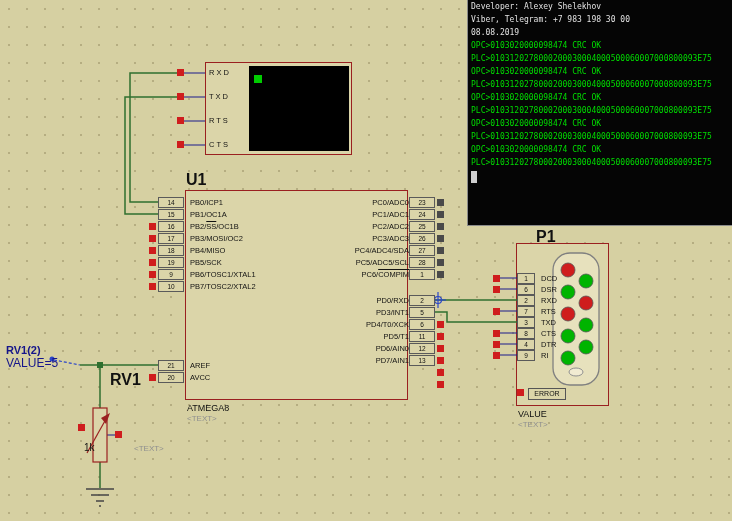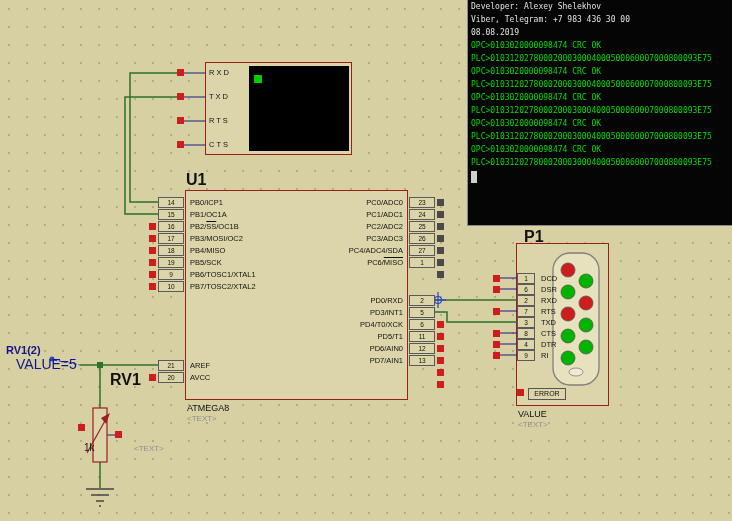--- a/index.html
+++ b/index.html
@@ -14,21 +14,21 @@
   #p1-body{left:516px;top:243px;width:93px;height:163px}
   #term-screen{position:absolute;left:43px;top:3px;width:100px;height:85px;background:#000}
   #term-cursor{position:absolute;left:5px;top:9px;width:8px;height:8px;background:#00cc00}
   .pincol{position:absolute;z-index:4}
   .pinrow{display:flex;align-items:center;height:12px}
   .numbox{flex:0 0 auto;width:24px;height:9px;border:1px solid #5a5a5a;background:#dbd5a9;
     font-size:6.5px;line-height:9px;text-align:center;color:#111}
   .pname{font-size:7.5px;color:#111;white-space:nowrap}
   .left .pname{margin-left:6px}
   .right .pinrow{justify-content:flex-end}
-  .right .pname{margin-right:6px}
+  .right .pname{}
   .bar{text-decoration:overline}
   #u1-left{left:158px;top:196px}
   #u1-power{left:158px;top:359px}
   #u1-right-top{left:250px;top:196px;width:185px}
   #u1-right-bottom{left:250px;top:294px;width:185px}
   #p1-pins{left:517px;top:273px}
   #p1-pins .pinrow{height:11px}
   #p1-pins .numbox{width:16px}
   #p1-pins .pname{margin-left:6px}
   #term-pins{left:209px;top:67px}
@@ -43,32 +43,32 @@
   .hline{height:13px;font-size:8px;color:#e2e2e2;white-space:pre}
   .cline{height:13px;font-size:8px;color:#00dd00;white-space:pre}
   #console-cursor{position:absolute;left:3px;top:171px;width:6px;height:12px;background:#cfcfcf}
   .sq{position:absolute;width:7px;height:7px;z-index:5}
   .sq.red{background:#cf1d1d}
   .sq.dark{background:#4a4a4a}
   #wiring{position:absolute;left:0;top:0;z-index:2}
   #error-box{position:absolute;left:528px;top:388px;width:38px;height:12px;border:1px solid #555;
     background:#dbd5a9;z-index:4;font-size:7px;line-height:10px;text-align:center;color:#111;box-sizing:border-box}
   #probe-label{position:absolute;left:6px;top:344px;color:#15158a;font-weight:bold;font-size:11px;z-index:4}
-  #probe-value{position:absolute;left:16px;top:356px;color:#15158a;font-size:14px;z-index:4}
+  #probe-value{position:absolute;left:6px;top:356px;color:#15158a;font-size:12px;z-index:4}
 </style>
 </head>
 <body>
 
 <div id="canvas">
 
   <div id="console">
     <div>
 
     <div class="hline">Developer: Alexey Shelekhov</div>
-        <div class="hline">Viber, Telegram: +7 983 436 30 00</div>
+        <div class="hline">Viber, Telegram: +7 983 198 30 00</div>
         <div class="hline">08.08.2019</div>
       </div>
     <div>
 
     <div class="cline">OPC&gt;0103020000098474 CRC OK</div>
         <div class="cline">PLC&gt;0103120278000200030004000500060007000800093E75</div>
         <div class="cline">OPC&gt;0103020000098474 CRC OK</div>
         <div class="cline">PLC&gt;0103120278000200030004000500060007000800093E75</div>
         <div class="cline">OPC&gt;0103020000098474 CRC OK</div>
         <div class="cline">PLC&gt;0103120278000200030004000500060007000800093E75</div>
@@ -169,23 +169,27 @@
       <div class="pinrow">
         <span class="pname"><span>PC3/ADC3</span><span class="bar"></span><span></span></span>
         <span class="numbox">26</span>
       </div>
 
       <div class="pinrow">
         <span class="pname"><span>PC4/ADC4/SDA</span><span class="bar"></span><span></span></span>
         <span class="numbox">27</span>
       </div>
 
-
-      <div class="pinrow">
-        <span class="pname"><span>PC6/</span><span class="bar">MISO</span><span></span></span>
+      <div class="pinrow">
+        <span class="pname"><span>PC5/ADC5/SCL</span><span class="bar"></span><span></span></span>
+        <span class="numbox">28</span>
+      </div>
+
+      <div class="pinrow">
+        <span class="pname"><span>PC6/</span><span class="bar">COMPIM</span><span></span></span>
         <span class="numbox">1</span>
       </div>
     </div>
   <div id="u1-right-bottom" class="pincol right">
 
       <div class="pinrow">
         <span class="pname"><span>PD0/RXD</span><span class="bar"></span><span></span></span>
         <span class="numbox">2</span>
       </div>
 
@@ -212,21 +216,21 @@
       </div>
 
       <div class="pinrow">
         <span class="pname"><span>PD7/AIN1</span><span class="bar"></span><span></span></span>
         <span class="numbox">13</span>
       </div>
     </div>
   <div class="vallabel" style="left:187px;top:403px">ATMEGA8</div>
   <div class="textlabel" style="left:187px;top:414px">&lt;TEXT&gt;</div>
 
-  <div class="reflabel" style="left:524px;top:228px">P1</div>
+  <div class="reflabel" style="left:536px;top:228px">P1</div>
   <div id="p1-body" class="comp"></div>
   <div id="p1-pins" class="pincol left">
 
       <div class="pinrow">
         <span class="numbox">1</span>
         <span class="pname">DCD</span>
       </div>
 
       <div class="pinrow">
         <span class="numbox">6</span>

